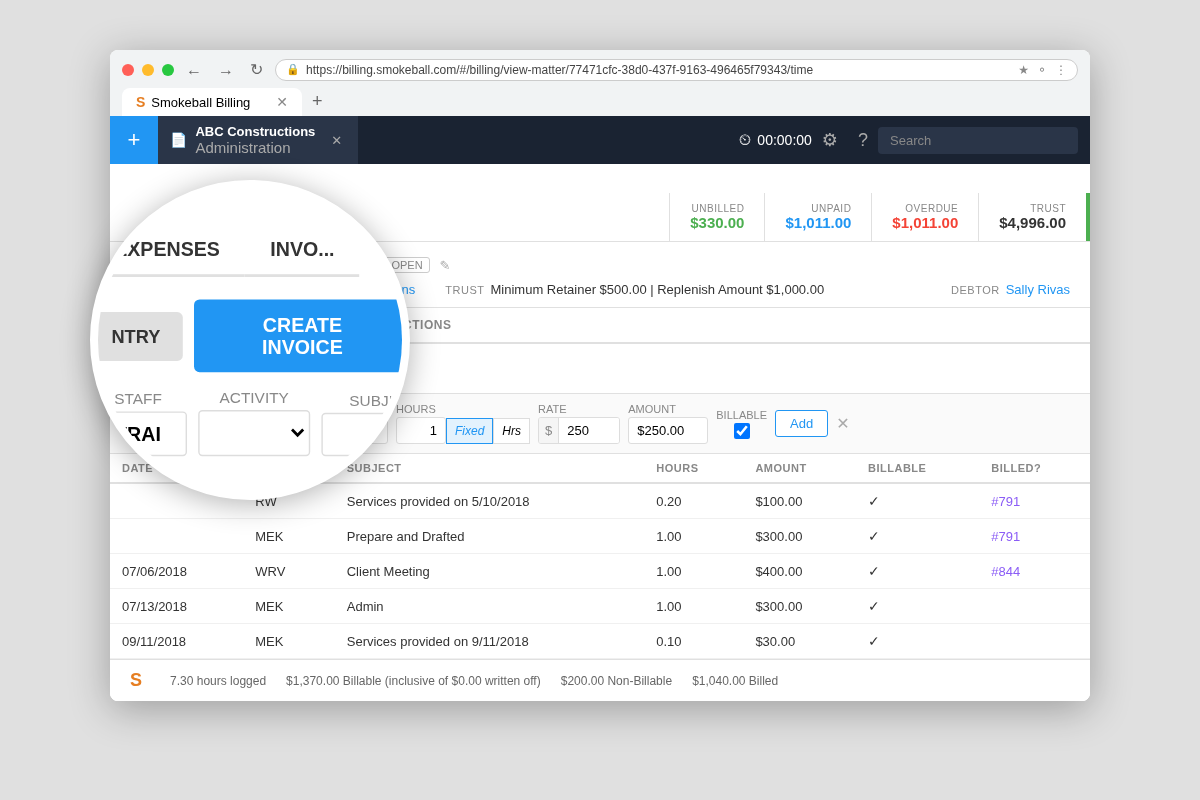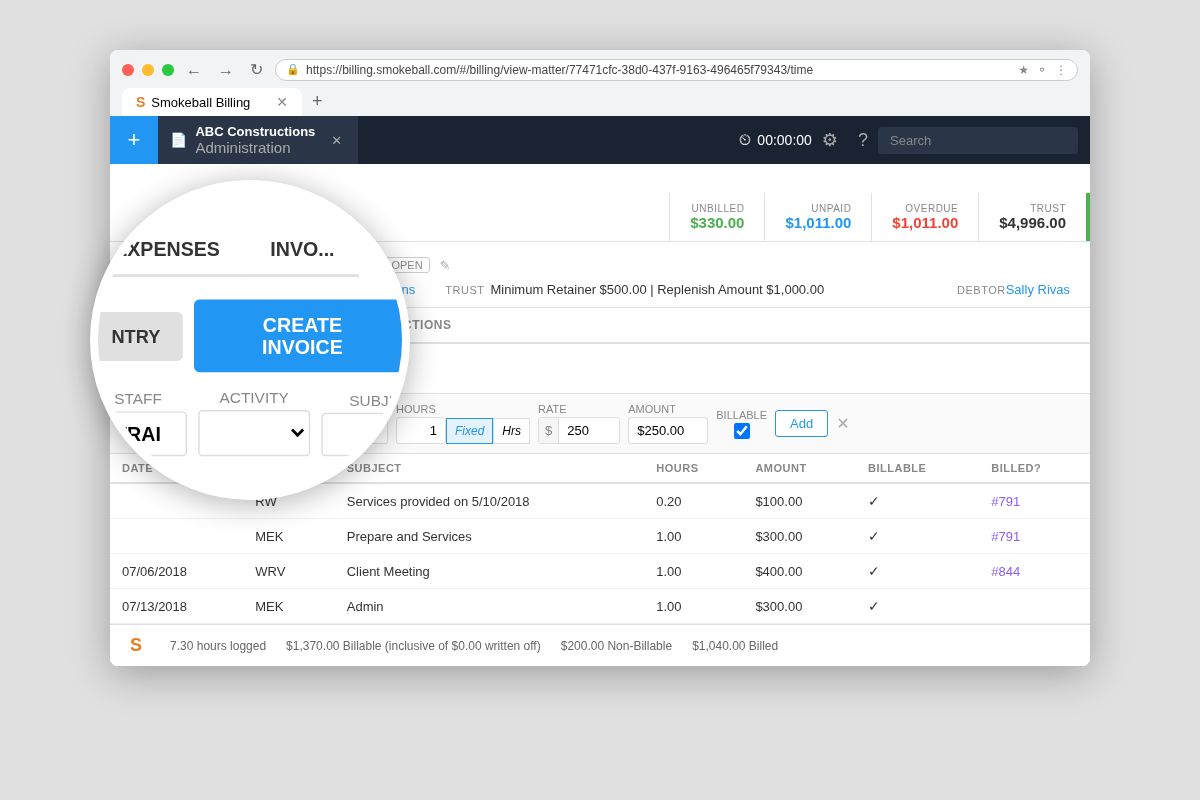--- a/index.html
+++ b/index.html
@@ -145,21 +145,21 @@
       margin-bottom: 8px;
     }
     .matter-title { font-size: 16px; font-weight: 700; color: #222; text-transform: uppercase; }
     .matter-status { font-size: 11px; color: #888; border: 1px solid #ccc; border-radius: 3px; padding: 1px 6px; }
     .edit-icon { color: #aaa; cursor: pointer; }
     .matter-meta { display: flex; gap: 30px; align-items: center; }
     .meta-item { display: flex; gap: 6px; align-items: center; }
     .meta-label { font-size: 11px; color: #888; text-transform: uppercase; letter-spacing: 0.5px; }
     .meta-value { font-size: 13px; color: #333; }
     .meta-value.link { color: #2196F3; cursor: pointer; }
-    .meta-debtor { display: flex; gap: 0; align-items: center; margin-left: auto; text-align: center; }
+    .meta-debtor { display: flex; gap: 6px; align-items: center; margin-left: auto; text-align: center; }
 
     
     .sub-tabs {
       display: flex;
       border-bottom: 2px solid #e0e0e0;
       padding: 0 20px;
       gap: 0;
     }
     .sub-tab {
       padding: 10px 18px;
@@ -576,21 +576,21 @@
                   <td>RW</td>
                   <td>Services provided on 5/10/2018</td>
                   <td>0.20</td>
                   <td>$100.00</td>
                   <td><span class="check-mark">✓</span></td>
                   <td><a class="invoice-link">#791</a></td>
                 </tr>
                 <tr>
                   <td></td>
                   <td>MEK</td>
-                  <td>Prepare and Services</td>
+                  <td>Prepare and Drafted</td>
                   <td>1.00</td>
                   <td>$300.00</td>
                   <td><span class="check-mark">✓</span></td>
                   <td><a class="invoice-link">#791</a></td>
                 </tr>
                 <tr>
                   <td>07/06/2018</td>
                   <td>WRV</td>
                   <td>Client Meeting</td>
                   <td>1.00</td>
@@ -600,20 +600,29 @@
                 </tr>
                 <tr>
                   <td>07/13/2018</td>
                   <td>MEK</td>
                   <td>Admin</td>
                   <td>1.00</td>
                   <td>$300.00</td>
                   <td><span class="check-mark">✓</span></td>
                   <td></td>
                 </tr>
+                <tr>
+                  <td>09/11/2018</td>
+                  <td>MEK</td>
+                  <td>Services provided on 9/11/2018</td>
+                  <td>0.10</td>
+                  <td>$30.00</td>
+                  <td><span class="check-mark">✓</span></td>
+                  <td></td>
+                </tr>
               </tbody>
           </table>
 
         </div>
 
         <div class="footer-bar">
           <span class="footer-logo">S</span>
           <span>7.30 hours logged</span>
           <span>$1,370.00 Billable (inclusive of $0.00 written off)</span>
           <span>$200.00 Non-Billable</span>

